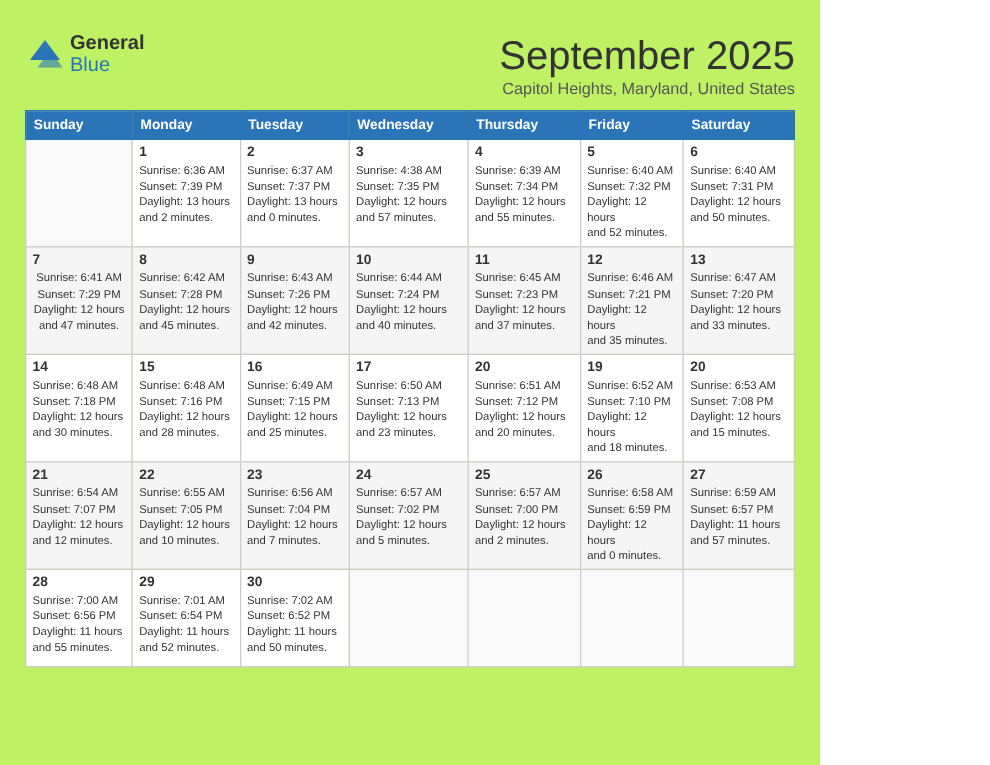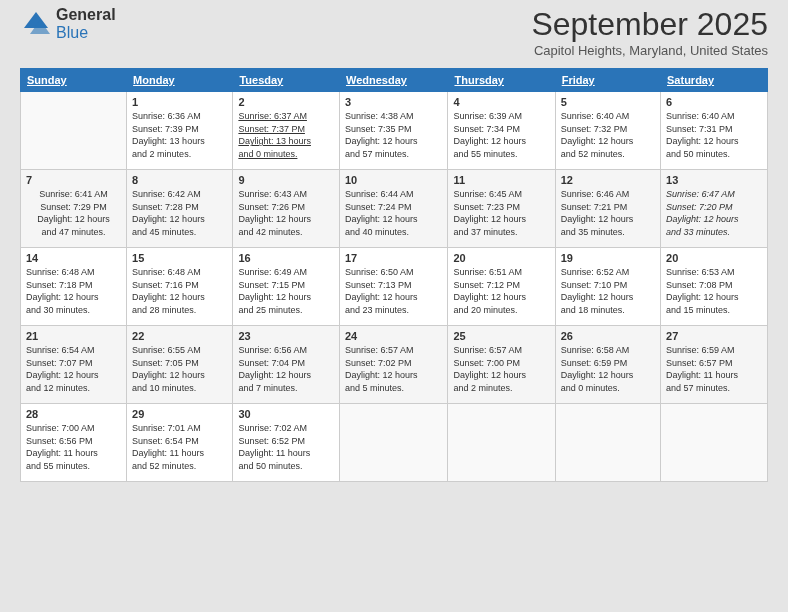--- a/index.html
+++ b/index.html
@@ -4,24 +4,24 @@
   <style>
     * { margin: 0; padding: 0; box-sizing: border-box; }
     body {
       font-family: Arial, sans-serif;
       background: #fff;
       width: 792px;
       height: 612px;
       overflow: hidden;
     }
     .page {
-      width: 788px;
+      width: 656px;
       height: 612px;
-      background: #e5e5e5;
-      padding: 6px 20px;
+      background: #bef264;
+      padding: 26px 20px;
     }
     .header {
       display: flex;
       justify-content: space-between;
       align-items: flex-start;
       margin-bottom: 10px;
     }
     .logo {
       display: flex;
       flex-direction: column;
@@ -50,21 +50,20 @@
       font-size: 9.5px;
     }
     thead tr th {
       background-color: #2a74b8;
       color: #fff;
       text-align: left;
       padding: 5px 6px;
       font-size: 11px;
       font-weight: bold;
       border: 1px solid #2a74b8;
-      text-decoration: underline;
     }
     tbody tr td {
       border: 1px solid #ccc;
       vertical-align: top;
       padding: 4px 5px;
       height: 78px;
       width: 113px;
     }
     .day-num {
       font-size: 11px;
@@ -132,21 +131,21 @@
           <td class="empty-cell"></td>
           <td>
             <span class="day-num">1</span>
             <div class="cell-info" style="white-space: pre-line;">Sunrise: 6:36 AM
 Sunset: 7:39 PM
 Daylight: 13 hours
 and 2 minutes.</div>
           </td>
           <td>
             <span class="day-num">2</span>
-            <div class="cell-info" style="white-space: pre-line; text-decoration: underline;">Sunrise: 6:37 AM
+            <div class="cell-info" style="white-space: pre-line;">Sunrise: 6:37 AM
 Sunset: 7:37 PM
 Daylight: 13 hours
 and 0 minutes.</div>
           </td>
           <td>
             <span class="day-num">3</span>
             <div class="cell-info" style="white-space: pre-line;">Sunrise: 4:38 AM
 Sunset: 7:35 PM
 Daylight: 12 hours
 and 57 minutes.</div>
@@ -211,21 +210,21 @@
           </td>
           <td>
             <span class="day-num">12</span>
             <div class="cell-info" style="white-space: pre-line;">Sunrise: 6:46 AM
 Sunset: 7:21 PM
 Daylight: 12 hours
 and 35 minutes.</div>
           </td>
           <td>
             <span class="day-num">13</span>
-            <div class="cell-info" style="white-space: pre-line; font-style: italic;">Sunrise: 6:47 AM
+            <div class="cell-info" style="white-space: pre-line;">Sunrise: 6:47 AM
 Sunset: 7:20 PM
 Daylight: 12 hours
 and 33 minutes.</div>
           </td>
         </tr>
         <tr>
           <td>
             <span class="day-num">14</span>
             <div class="cell-info" style="white-space: pre-line;">Sunrise: 6:48 AM
 Sunset: 7:18 PM

